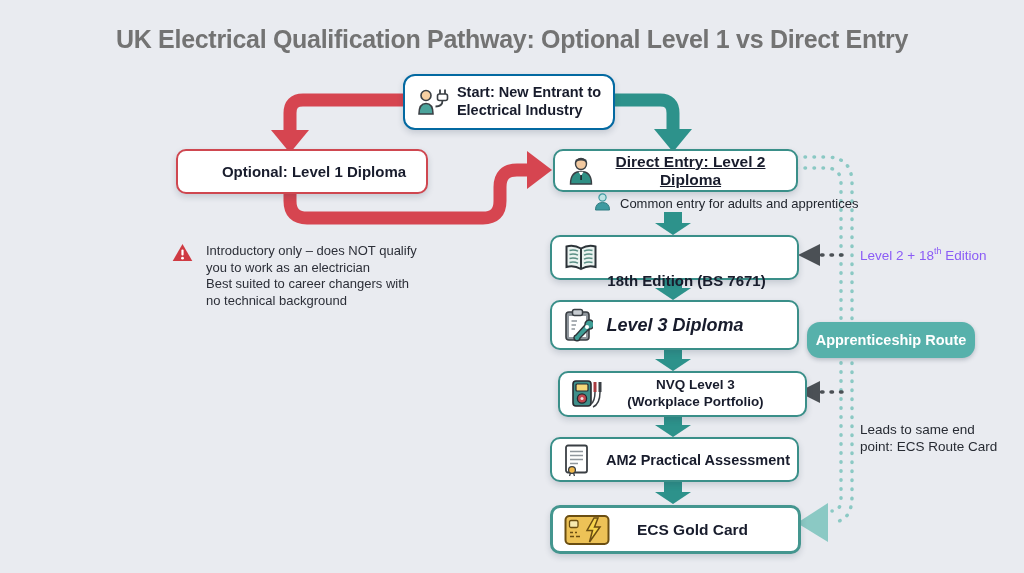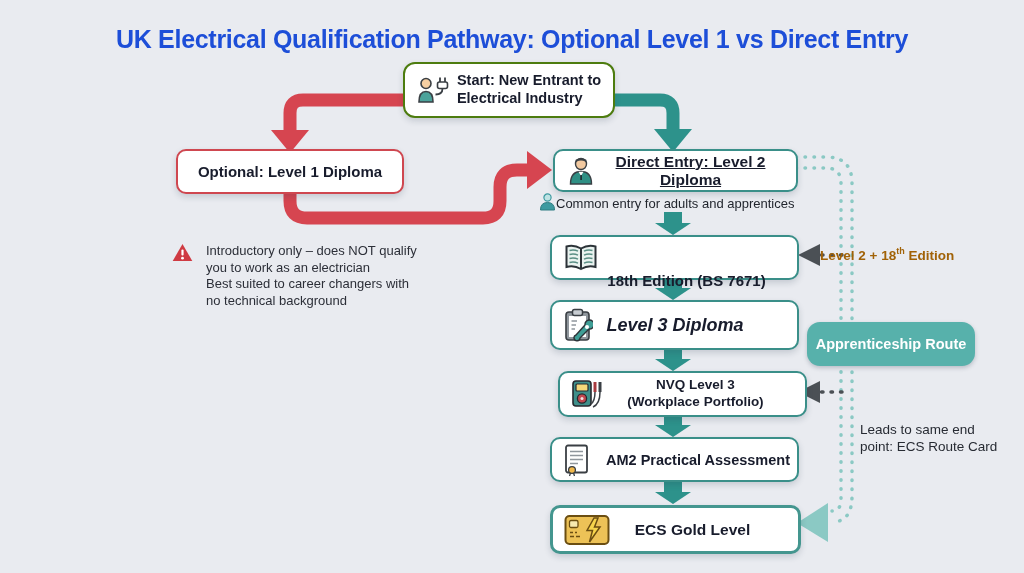--- a/index.html
+++ b/index.html
@@ -6,56 +6,56 @@
   body{
     width:1024px;height:573px;position:relative;overflow:hidden;
     background:#e9ebf0;
     font-family:"Liberation Sans", sans-serif;
     color:#14182b;
   }
   #arrow-layer{position:absolute;left:0;top:0;z-index:1;}
   .abs{position:absolute;}
   #title{
     left:0;right:0;top:25px;text-align:center;
-    font-size:25px;font-weight:800;letter-spacing:-0.3px;color:#1d4ed8;z-index:2;
+    font-size:25px;font-weight:800;letter-spacing:-0.3px;color:#737373;z-index:2;
   }
   .node{
     position:absolute;background:#ffffff;border-radius:10px;z-index:2;
     display:flex;align-items:center;justify-content:center;
     box-shadow:0 3px 6px rgba(40,55,75,.18);
     font-weight:bold;color:#181c2c;
   }
   .node .node-icon{position:absolute;left:11px;top:50%;transform:translateY(-50%);display:flex;}
   .node .node-label{white-space:pre-line;text-align:center;}
-  #start-box{left:403px;top:62px;width:208px;height:52px;border:2px solid #4d7c0f;border-radius:12px;}
+  #start-box{left:403px;top:74px;width:208px;height:52px;border:2px solid #0369a1;border-radius:12px;}
   #start-box .node-label{font-size:14.5px;line-height:1.22;text-align:left;margin-left:40px;}
-  #level1-box{left:176px;top:149px;width:224px;height:41px;border:2.5px solid #cf4750;}
+  #level1-box{left:176px;top:149px;width:224px;height:41px;border:2.5px solid #cf4750;padding-left:24px;}
   #level1-box .node-label{font-size:15px;}
   #direct-box{left:553px;top:149px;width:241px;height:39px;border:2.5px solid #3a8f89;}
   #direct-box .node-label{font-size:15.5px;margin-left:30px;text-decoration:underline;}
   #edition-box{left:550px;top:235px;width:245px;height:41px;border:2.5px solid #3a8f89;}
   #edition-box .node-label{font-size:15px;margin-left:24px;margin-top:46px;}
   #level3-box{left:550px;top:300px;width:245px;height:46px;border:2.5px solid #3a8f89;}
   #level3-box .node-label{font-size:18px;margin-left:1px;font-style:italic;}
   #nvq-box{left:550px;top:371px;width:245px;height:42px;border:2.5px solid #3a8f89;margin-left:8px;}
   #nvq-box .node-label{font-size:13.5px;line-height:1.25;margin-left:26px;}
   #am2-box{left:550px;top:437px;width:245px;height:41px;border:2.5px solid #3a8f89;}
   #am2-box .node-label{font-size:14.5px;margin-left:47px;}
   #ecs-box{left:550px;top:505px;width:245px;height:43px;border:3px solid #44968f;}
   #ecs-box .node-label{font-size:15.5px;margin-left:34px;}
   #common-entry{
-    left:539px;top:193px;z-index:2;display:flex;align-items:center;gap:0;
+    left:594px;top:193px;z-index:2;display:flex;align-items:center;gap:9px;
     font-size:13px;font-weight:500;color:#22262e;
   }
   #warning-block{left:172px;top:243px;z-index:2;display:flex;gap:13px;align-items:flex-start;}
   #warning-text{font-size:13px;line-height:16.6px;font-weight:500;color:#2c2f38;white-space:pre-line;width:230px;}
-  #level2-edition{left:820px;top:246px;z-index:2;font-size:13.5px;font-weight:700;color:#a16207;}
+  #level2-edition{left:860px;top:246px;z-index:2;font-size:13.5px;font-weight:400;color:#8b5cf6;}
   #level2-edition sup{font-size:9px;}
   #apprenticeship-badge{
-    left:807px;top:322px;width:168px;height:44px;z-index:3;
+    left:807px;top:322px;width:168px;height:36px;z-index:3;
     background:#57b1ab;color:#ffffff;border-radius:13px;
     display:flex;align-items:center;justify-content:center;
     font-size:14.5px;font-weight:bold;box-shadow:0 2px 4px rgba(40,55,75,.25);
   }
   #leads-to{left:860px;top:421px;z-index:2;font-size:13.5px;line-height:17px;font-weight:500;color:#272b33;white-space:pre-line;}
 </style>
 </head>
 <body>
 
 <svg id="arrow-layer" width="1024" height="573" viewBox="0 0 1024 573">
@@ -192,21 +192,21 @@
 <div id="ecs-box" class="node">
   <span class="node-icon">
     <svg width="46" height="31" viewBox="0 0 46 31">
       <rect x="1.5" y="1.5" width="43" height="28" rx="4" fill="#edc257" stroke="#6b4e12" stroke-width="2"></rect>
       <rect x="5.5" y="6" width="8.5" height="7" rx="1.5" fill="#f7e9b0" stroke="#6b4e12" stroke-width="1.3"></rect>
       <line x1="6" y1="18" x2="13" y2="18" stroke="#6b4e12" stroke-width="1.6" stroke-dasharray="3 2"></line>
       <line x1="6" y1="22" x2="16" y2="22" stroke="#6b4e12" stroke-width="1.6" stroke-dasharray="4 2"></line>
       <path d="M30 3.5 L23 16 H28.5 L25.5 27.5 L36 12.5 H30.5 L34 3.5 Z" fill="#f7d44c" stroke="#6b4e12" stroke-width="1.5"></path>
     </svg>
   </span>
-  <span class="node-label">ECS Gold Level</span>
+  <span class="node-label">ECS Gold Card</span>
 </div>
 
 <div id="warning-block" class="abs">
   <span>
     <svg width="21" height="19" viewBox="0 0 21 19">
       <path d="M10.5 1 L20.3 18 H0.7 Z" fill="#cf3a42"></path>
       <rect x="9.4" y="6.5" width="2.2" height="6" rx="1" fill="#ffffff"></rect>
       <circle cx="10.5" cy="15.2" r="1.4" fill="#ffffff"></circle>
     </svg>
   </span>

